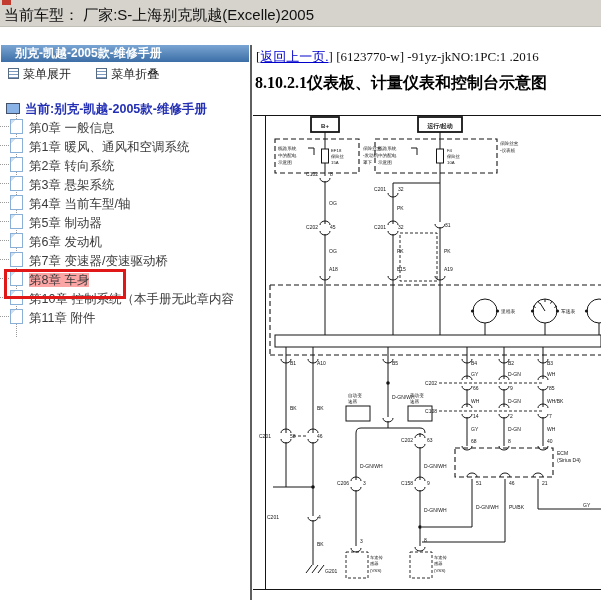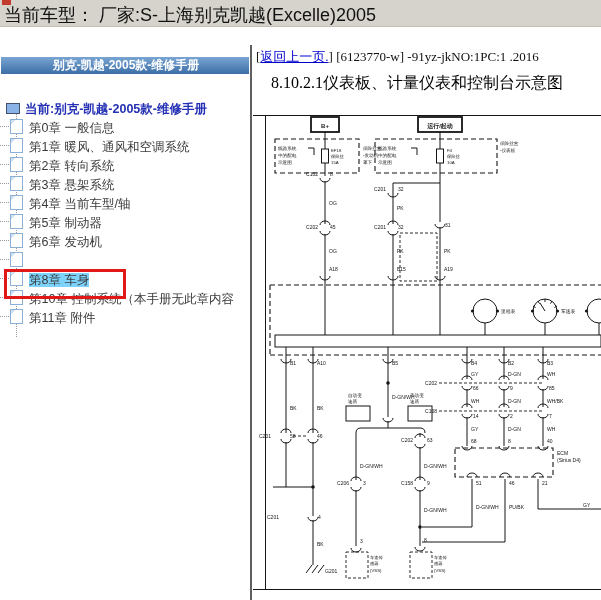--- a/index.html
+++ b/index.html
@@ -1,50 +1,50 @@
 <!DOCTYPE html>
 <html><head>
 <meta charset="utf-8">
 <style>
   html,body{margin:0;padding:0}
   body{width:601px;height:600px;position:relative;overflow:hidden;background:#fff;
        font-family:"Liberation Sans",sans-serif;}
   
   .topbar{position:absolute;left:0;top:0;width:601px;height:27px;background:#d6d3cc;
-          font-size:18px;color:#111;line-height:30px;padding-left:4px;box-sizing:border-box;
+          font-size:15px;color:#111;line-height:30px;padding-left:4px;box-sizing:border-box;
           border-bottom:1px solid #c2bfb8;}
   .appicon{position:absolute;left:2px;top:0;width:9px;height:5px;background:#c33b2e;}
   
   .sidebar{position:absolute;left:0;top:45px;width:252px;height:555px;background:#fff;
            border-right:2px solid #5f5f5f;box-sizing:border-box;white-space:nowrap;overflow:hidden;}
-  .sb-title{margin:12px 1px 0 1px;height:17px;line-height:17px;padding-left:2px;
+  .sb-title{margin:0 1px 0 1px;height:17px;line-height:17px;padding-left:14px;
             font-size:12px;font-weight:bold;color:#fff;
-            background:linear-gradient(to bottom,#79a5d3,#3c6ea6);text-align:center;}
+            background:linear-gradient(to bottom,#79a5d3,#3c6ea6);}
   .sb-menu{margin-top:3px;padding-left:8px;font-size:12px;color:#222;height:18px;line-height:18px;}
   .menu-btn{margin-right:22px;cursor:pointer;}
   .mi{display:inline-block;width:9px;height:9px;border:1px solid #566a82;margin-right:4px;
       background:repeating-linear-gradient(to bottom,#fff 0 2px,#7d9cc0 2px 3px);vertical-align:-1px;}
   .tree{position:absolute;left:0;top:55px;width:258px;}
   .tree::before{content:"";position:absolute;left:16px;top:14px;height:223px;border-left:1px dotted #9a9a9a;}
   .troot{height:19px;line-height:19px;padding-left:6px;font-size:12.5px;font-weight:bold;color:#2430b4;}
   .pc-icon{display:inline-block;width:12px;height:9px;border:1px solid #44516b;background:#8ab4e8;
            margin-right:5px;vertical-align:-1px;box-shadow:2px 10px 0 -9px #44516b;}
   .titem{height:19px;line-height:19px;font-size:12.5px;color:#3a3a3a;cursor:pointer;position:relative;}
   .titem::before{content:"";display:inline-block;width:9px;height:1px;border-top:1px dotted #9a9a9a;
                  vertical-align:4px;margin-right:1px;}
   .doc-icon{display:inline-block;width:11px;height:13px;background:linear-gradient(135deg,#cfe0f0 3px,#fff 0);
             border:1px solid #8ab0d8;margin-right:6px;vertical-align:-2px;}
-  .titem.sel .tlabel{background:#7dd3fc;}
+  .titem.sel .tlabel{background:#fca5a5;}
   .redbox{position:absolute;left:4px;top:224px;width:116px;height:24px;border:3px solid #e01818;pointer-events:none;}
   
   .content{position:absolute;left:253px;top:45px;width:348px;height:555px;overflow:hidden;}
   .doc-line{font-family:"Liberation Serif",serif;font-size:13px;color:#111;margin:3px 0 0 3px;white-space:nowrap;}
   .back-link{color:#0000cc;text-decoration:underline;cursor:pointer;}
-  .doc-title{font-family:"Liberation Serif",serif;font-size:16px;font-weight:normal;color:#000;
-             margin:7px 0 0 18px;white-space:nowrap;}
+  .doc-title{font-family:"Liberation Serif",serif;font-size:16px;font-weight:bold;color:#000;
+             margin:7px 0 0 2px;white-space:nowrap;}
   #diagram-svg{position:absolute;left:0;top:70px;}
   #diagram-svg text{font-family:"Liberation Sans",sans-serif;font-size:5px;fill:#151515;}
   #diagram-svg .t43{font-size:4.3px}
   #diagram-svg .t46{font-size:4.6px}
   #diagram-svg .t48{font-size:4.8px}
   #diagram-svg .t6{font-size:6px;font-weight:bold}
   #diagram-svg .w{stroke:#151515;stroke-width:1;fill:none}
   #diagram-svg .w2{stroke:#151515;stroke-width:1.8;fill:none}
   #diagram-svg .d{stroke:#151515;stroke-width:1.1;fill:none;stroke-dasharray:5 3}
   #diagram-svg .d2{stroke:#151515;stroke-width:0.9;fill:none;stroke-dasharray:3 2}
@@ -54,30 +54,34 @@
 </head>
 <body>
 
 <div class="topbar">
   <span class="appicon"></span>
   <span>当前车型：  厂家:S-上海别克凯越(Excelle)2005</span>
 </div>
 
 <div class="sidebar">
   <div class="sb-title">别克-凯越-2005款-维修手册</div>
+  <div class="sb-menu">
+    <span class="menu-btn"><span class="mi"></span><span>菜单展开</span></span>
+    <span class="menu-btn"><span class="mi"></span><span>菜单折叠</span></span>
+  </div>
   <div class="tree">
     <div class="troot"><span class="pc-icon"></span><span>当前:别克-凯越-2005款-维修手册</span></div>
     <div class="titem"><span class="doc-icon"></span><span class="tlabel">第0章 一般信息</span></div>
     <div class="titem"><span class="doc-icon"></span><span class="tlabel">第1章 暖风、通风和空调系统</span></div>
     <div class="titem"><span class="doc-icon"></span><span class="tlabel">第2章 转向系统</span></div>
     <div class="titem"><span class="doc-icon"></span><span class="tlabel">第3章 悬架系统</span></div>
     <div class="titem"><span class="doc-icon"></span><span class="tlabel">第4章 当前车型/轴</span></div>
     <div class="titem"><span class="doc-icon"></span><span class="tlabel">第5章 制动器</span></div>
     <div class="titem"><span class="doc-icon"></span><span class="tlabel">第6章 发动机</span></div>
-    <div class="titem"><span class="doc-icon"></span></div>
+    <div class="titem"><span class="doc-icon"></span><span class="tlabel">第7章 变速器/变速驱动桥</span></div>
     <div class="titem sel"><span class="doc-icon"></span><span class="tlabel">第8章 车身</span></div>
     <div class="titem"><span class="doc-icon"></span><span class="tlabel">第10章 控制系统（本手册无此章内容</span></div>
     <div class="titem"><span class="doc-icon"></span><span class="tlabel">第11章 附件</span></div>
   </div>
   <div class="redbox"></div>
 </div>
 
 <div class="content">
   <div class="doc-line"><span>[</span><a class="back-link">返回上一页.</a><span>] [6123770-w] -91yz-jkNO:1PC:1 .2016</span></div>
   <div class="doc-title">8.10.2.1仪表板、计量仪表和控制台示意图</div>

